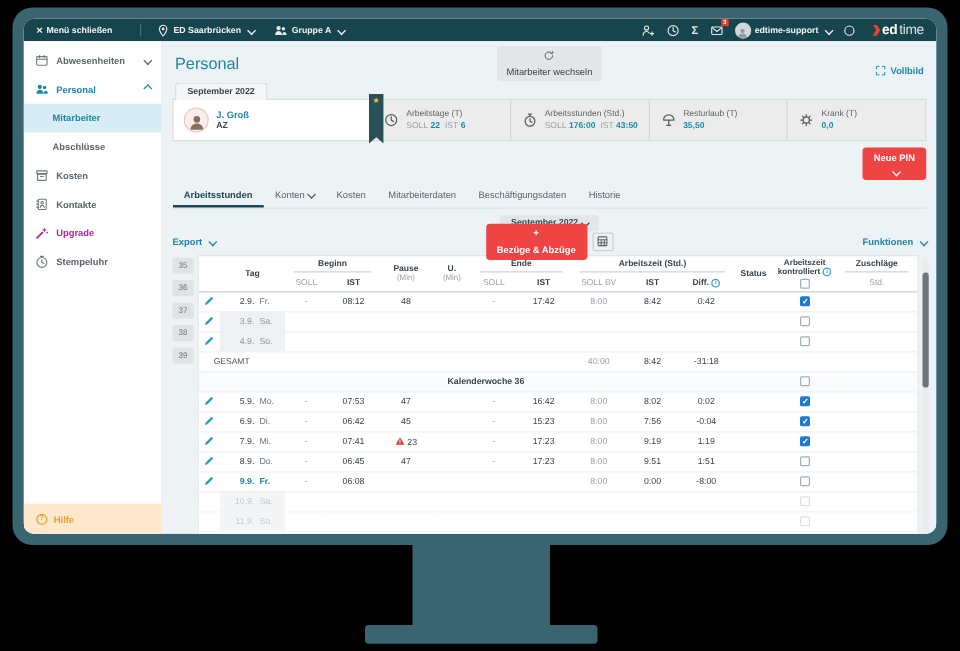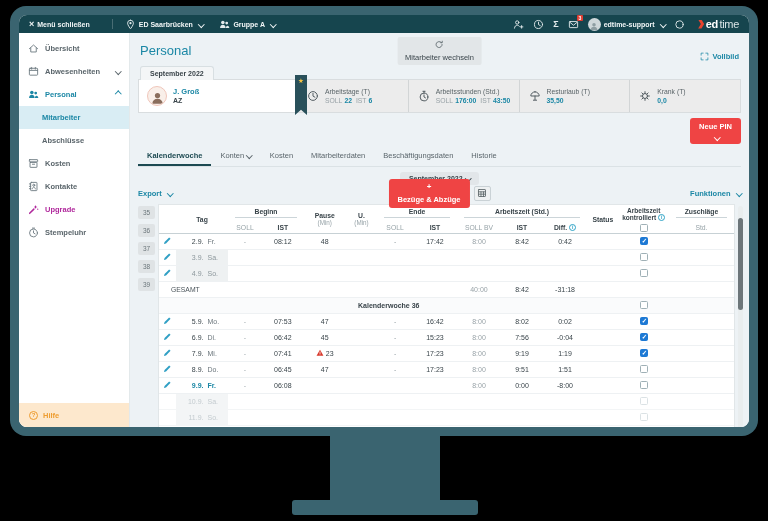--- a/index.html
+++ b/index.html
@@ -224,28 +224,20 @@
       </div>
     </div>
 
     <div class="body-row">
 
       <aside class="sidebar">
         <nav class="side-nav">
             <div class="side-item">
               <span class="ic side-ic">
                 <svg viewBox="0 0 12 12" fill="none" stroke="currentColor" stroke-width="1" stroke-linecap="round" stroke-linejoin="round">
-                  <path d="M1.5 6.2 6 2.2l4.5 4M3 5.5V9.8h6V5.5"></path>
-                </svg>
-              </span>
-              <span class="side-label">Übersicht</span>
-            </div>
-            <div class="side-item">
-              <span class="ic side-ic">
-                <svg viewBox="0 0 12 12" fill="none" stroke="currentColor" stroke-width="1" stroke-linecap="round" stroke-linejoin="round">
                   <rect x="1.5" y="2.5" width="9" height="7.5" rx=".8"></rect>
                   <path d="M1.5 4.8h9M4 1.5v2M8 1.5v2"></path>
                 </svg>
               </span>
               <span class="side-label">Abwesenheiten</span>
               <span class="chev down"></span>
             </div>
             <div class="side-item item-active">
               <span class="ic side-ic">
                 <svg viewBox="0 0 12 12" fill="none" stroke="currentColor" stroke-width="1" stroke-linecap="round" stroke-linejoin="round">
@@ -411,21 +403,21 @@
 
         <div class="pin-row">
           <button class="btn-teal">
             <span>Neue PIN</span>
             <span class="chev down"></span>
           </button>
         </div>
 
         <div class="tabs-row">
             <div class="tab active">
-              <span>Kalenderwoche</span>
+              <span>Arbeitsstunden</span>
             </div>
             <div class="tab">
               <span>Konten</span>
               <span class="chev down"></span>
             </div>
             <div class="tab">
               <span>Kosten</span>
             </div>
             <div class="tab">
               <span>Mitarbeiterdaten</span>

